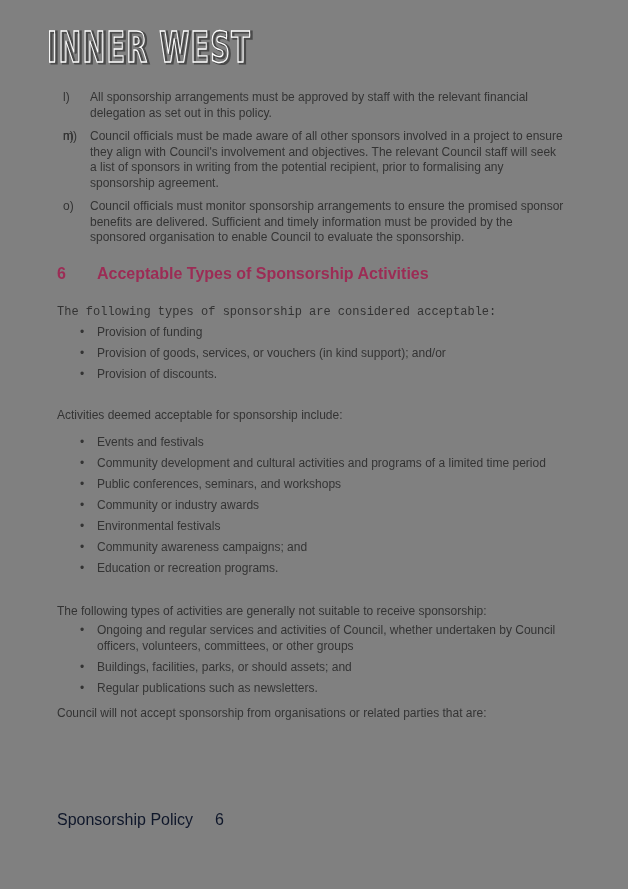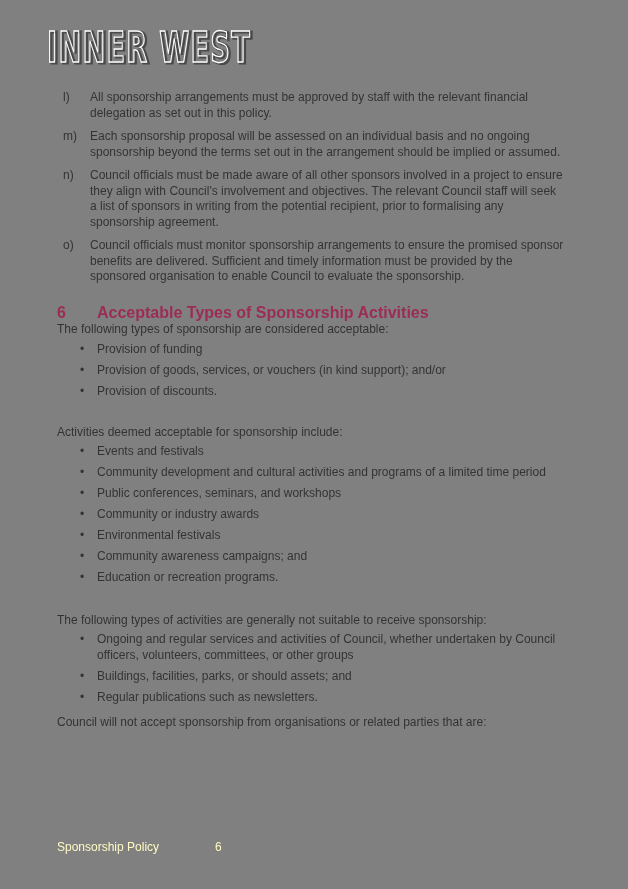--- a/index.html
+++ b/index.html
@@ -53,47 +53,47 @@
   .section-heading {
     display: flex;
     margin-top: 19px;
     font-size: 16px;
     font-weight: bold;
     color: #9c2c55;
     line-height: 18px;
   }
   .section-heading .num { width: 40px; flex: 0 0 40px; }
   .para { margin: 0; }
-  .para-1 { margin-top: 0; }
+  .para-1 { margin-top: 22px; font-family: Liberation Mono, monospace; }
   .para-2 { margin-top: 25px; }
   .para-3 { margin-top: 27px; }
   .para-4 { margin-top: 10px; }
   ul.bullets {
     list-style: none;
     margin: 0; padding: 0;
   }
   ul.b1 { margin-top: 5px; }
-  ul.b2 { margin-top: 4px; }
+  ul.b2 { margin-top: 12px; }
   ul.b3 { margin-top: 4px; }
   ul.bullets li {
     position: relative;
     padding-left: 40px;
     margin-bottom: 5.5px;
   }
   ul.bullets li::before {
     content: "\2022";
     position: absolute;
     left: 23px; top: 0;
     color: #333333;
   }
   .footer {
     position: absolute;
-    left: 57px; top: 840px;
-    font-size: 12px;
-    color: #fef9c3;
+    left: 57px; top: 811px;
+    font-size: 16px;
+    color: #0f172a;
   }
   .footer .page-number {
     position: absolute;
     left: 158px; top: 0;
   }
 </style>
 </head>
 <body>
 
 <div class="page">
@@ -104,21 +104,20 @@
   </svg>
 
   <div class="content">
 
     <div class="ditem">
       <span class="marker">l)</span>
       <span>All sponsorship arrangements must be approved by staff with the relevant financial delegation as set out in this policy.</span>
     </div>
     <div class="ditem">
       <span class="marker">m)</span>
-      <span>Each sponsorship proposal will be assessed on an individual basis and no ongoing sponsorship beyond the terms set out in the arrangement should be implied or assumed.</span>
     </div>
     <div class="ditem">
       <span class="marker">n)</span>
       <span>Council officials must be made aware of all other sponsors involved in a project to ensure they align with Council's involvement and objectives. The relevant Council staff will seek a list of sponsors in writing from the potential recipient, prior to formalising any sponsorship agreement.</span>
     </div>
     <div class="ditem">
       <span class="marker">o)</span>
       <span>Council officials must monitor sponsorship arrangements to ensure the promised sponsor benefits are delivered. Sufficient and timely information must be provided by the sponsored organisation to enable Council to evaluate the sponsorship.</span>
     </div>
 

